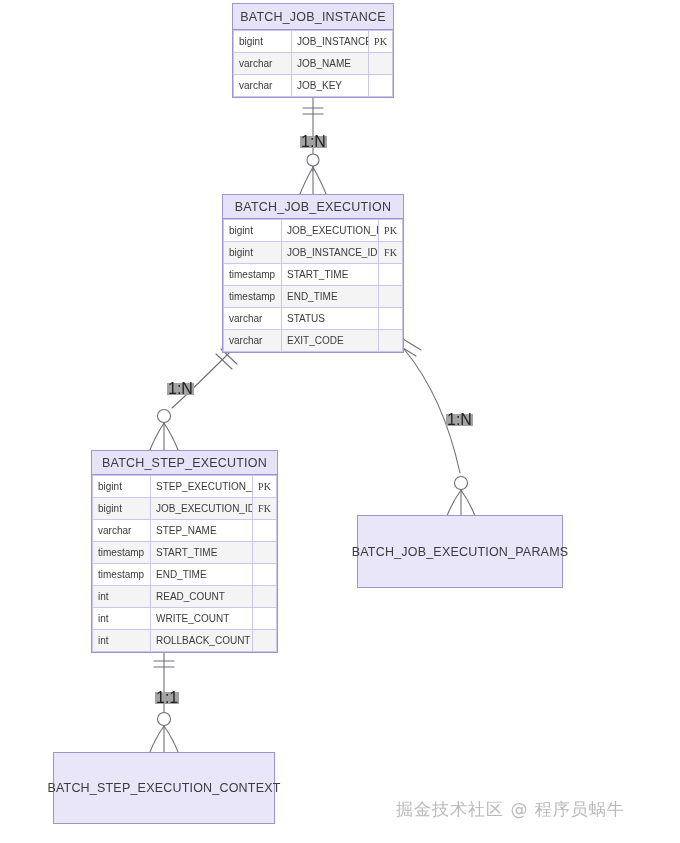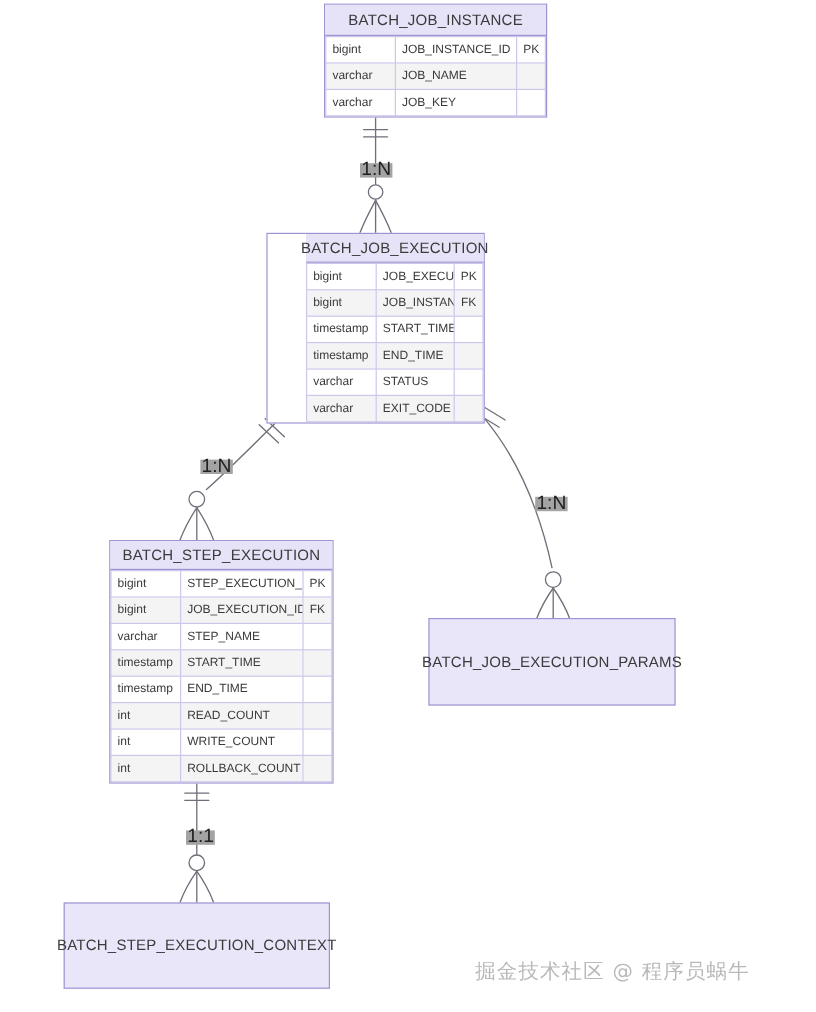--- a/index.html
+++ b/index.html
@@ -45,21 +45,21 @@
     color:#3a3a3a;
     height:22px;
     padding:0 5px;
     box-sizing:border-box;
     white-space:nowrap;
     overflow:hidden;
   }
   .entity tr:nth-child(even) td{background:#f4f4f4;}
   .entity tr:nth-child(odd) td{background:#ffffff;}
   .entity td.c-type{width:58px;}
-  .entity td.c-key{width:24px;text-align:center;}
+  .entity td.c-key{width:24px;text-align:center;font-family:Liberation Serif, serif;}
 
   
   .entity.plain{
     background:#e9e6f9;
     border:1px solid #9e94d2;
     display:flex;align-items:center;justify-content:center;
   }
   .entity.plain .ent-title{
     background:transparent;border-bottom:none;
     font-size:12.5px;color:#3b3b3b;width:100%;height:100%;
@@ -139,21 +139,21 @@
   </svg>
 
   <div class="card-label" style="left:300px;top:136px;">1:N</div>
 
   <div class="card-label" style="left:167px;top:383px;">1:N</div>
 
   <div class="card-label" style="left:446px;top:414px;">1:N</div>
 
   <div class="card-label" style="left:155px;top:692px;">1:1</div>
 
-  <div class="entity" id="ent-0" style="left:232px;top:3px;width:186px;margin-left:38px;">
+  <div class="entity" id="ent-0" style="left:232px;top:3px;width:162px;">
     <div class="ent-title" style="height:26px;">BATCH_JOB_INSTANCE</div>
     <table>
         <tbody>
       <tr>
         <td class="c-type">bigint</td>
         <td class="c-name">JOB_INSTANCE_ID</td>
         <td class="c-key">PK</td>
       </tr>
       <tr>
         <td class="c-type">varchar</td>
@@ -162,21 +162,21 @@
       </tr>
       <tr>
         <td class="c-type">varchar</td>
         <td class="c-name">JOB_KEY</td>
         <td class="c-key"></td>
       </tr>
     </tbody>
       </table>
   </div>
 
-  <div class="entity" id="ent-1" style="left:222px;top:194px;width:182px;padding-left:32px;">
+  <div class="entity" id="ent-1" style="left:222px;top:194px;width:182px;">
     <div class="ent-title" style="height:24px;">BATCH_JOB_EXECUTION</div>
     <table>
         <tbody>
       <tr>
         <td class="c-type">bigint</td>
         <td class="c-name">JOB_EXECUTION_ID</td>
         <td class="c-key">PK</td>
       </tr>
       <tr>
         <td class="c-type">bigint</td>

